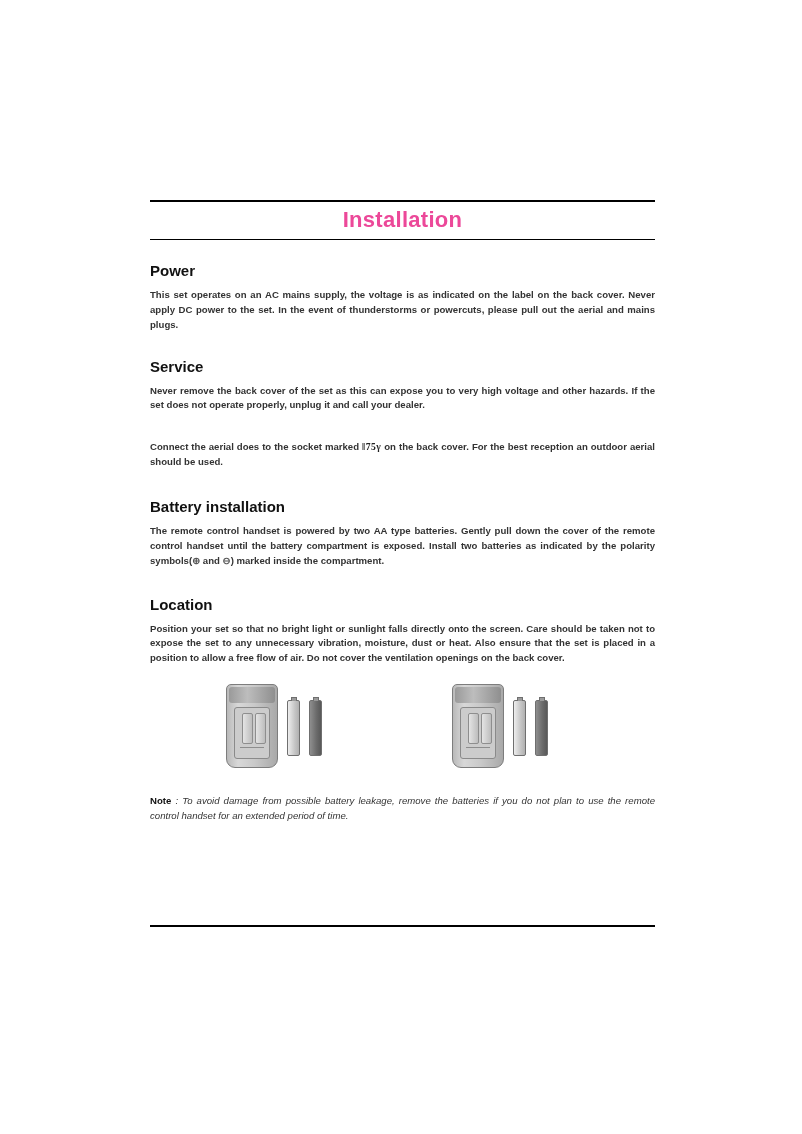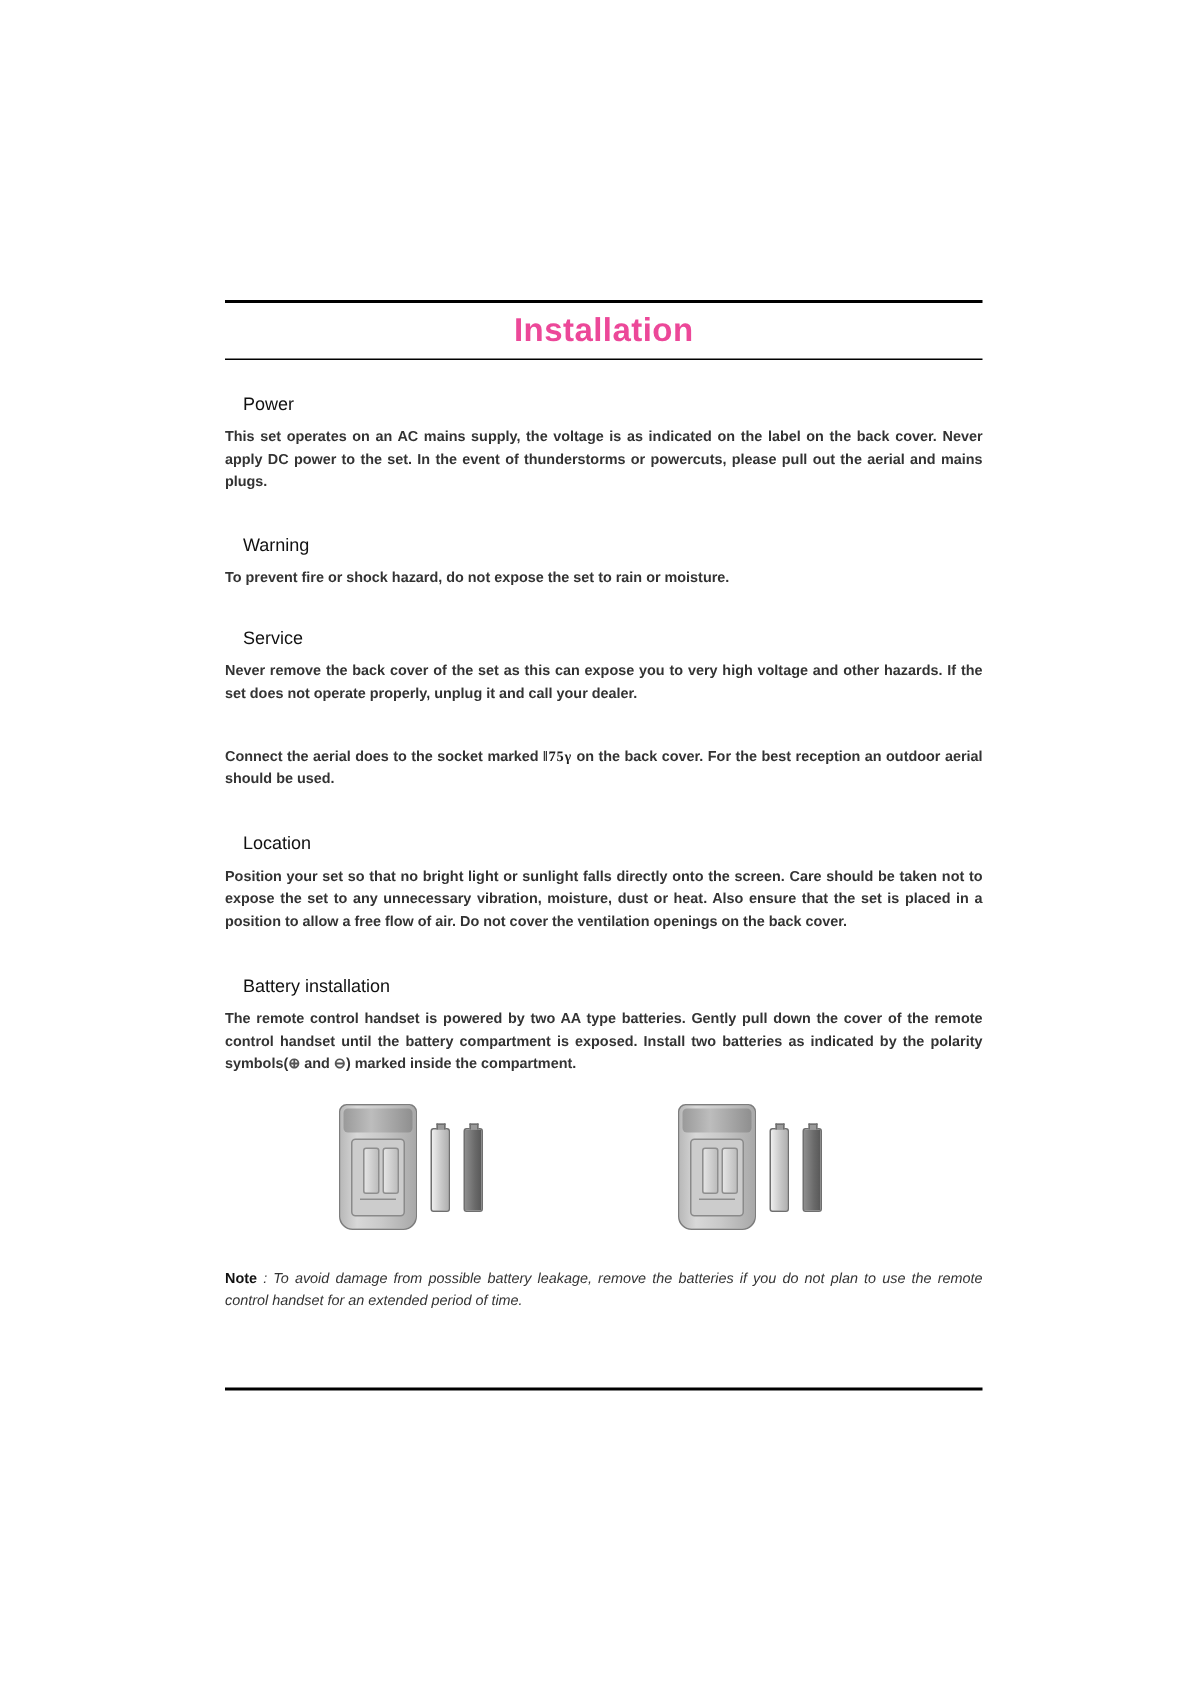--- a/index.html
+++ b/index.html
@@ -35,23 +35,23 @@
     text-align: center;
     letter-spacing: 0.3px;
     padding: 5px 0 6px 0;
     margin: 0;
     color: #ec4899;
   }
   .section {
     margin-top: 18px;
   }
   .section-heading {
-    font-size: 12px;
-    font-weight: normal;
-    margin: 0 0 9px 12px;
+    font-size: 15px;
+    font-weight: bold;
+    margin: 0 0 9px 0;
     color: #111;
   }
   .section-body {
     font-size: 9.6px;
     line-height: 1.55;
     text-align: justify;
     color: #333;
     margin: 0;
     font-weight: bold;
   }
@@ -183,42 +183,38 @@
 
   <div class="title-rule-top"></div>
   <h1 class="doc-title">Installation</h1>
   <div class="title-rule-bottom"></div>
 
   <div class="section sec-power">
     <h2 class="section-heading">Power</h2>
     <p class="section-body">This set operates on an AC mains supply, the voltage is as indicated on the label on the back cover. Never apply DC power to the set. In the event of thunderstorms or powercuts, please pull out the aerial and mains plugs.</p>
   </div>
 
-  <div class="section sec-warning">
-    <h2 class="section-heading">Warning</h2>
-    <p class="section-body">To prevent fire or shock hazard, do not expose the set to rain or moisture.</p>
-  </div>
 
   <div class="section sec-service">
     <h2 class="section-heading">Service</h2>
     <p class="section-body">Never remove the back cover of the set as this can expose you to very high voltage and other hazards. If the set does not operate properly, unplug it and call your dealer.</p>
   </div>
 
   <div class="section sec-aerial">
     <p class="section-body"><span>Connect the aerial does to the socket marked</span> <span class="socket-mark">‖<span>75</span>γ</span> <span>on the back cover. For the best reception an outdoor aerial should be used.</span></p>
   </div>
 
+  <div class="section sec-battery">
+    <h2 class="section-heading">Battery installation</h2>
+    <p class="section-body"><span>The remote control handset is powered by two AA type batteries. Gently pull down the cover of the remote control handset until the battery compartment is exposed. Install two batteries as indicated by the polarity symbols(</span><span class="polarity">⊕</span> <span>and</span> <span class="polarity">⊖</span><span>) marked inside the compartment.</span></p>
+  </div>
+
   <div class="section sec-location">
     <h2 class="section-heading">Location</h2>
     <p class="section-body">Position your set so that no bright light or sunlight falls directly onto the screen. Care should be taken not to expose the set to any unnecessary vibration, moisture, dust or heat. Also ensure that the set is placed in a position to allow a free flow of air. Do not cover the ventilation openings on the back cover.</p>
-  </div>
-
-  <div class="section sec-battery">
-    <h2 class="section-heading">Battery installation</h2>
-    <p class="section-body"><span>The remote control handset is powered by two AA type batteries. Gently pull down the cover of the remote control handset until the battery compartment is exposed. Install two batteries as indicated by the polarity symbols(</span><span class="polarity">⊕</span> <span>and</span> <span class="polarity">⊖</span><span>) marked inside the compartment.</span></p>
   </div>
 
   <div class="illustration">
 
     <div class="bat-group left">
       <div class="handset">
         <div class="top-band"></div>
         <div class="compartment">
           <div class="cell c1"></div>
           <div class="cell c2"></div>

